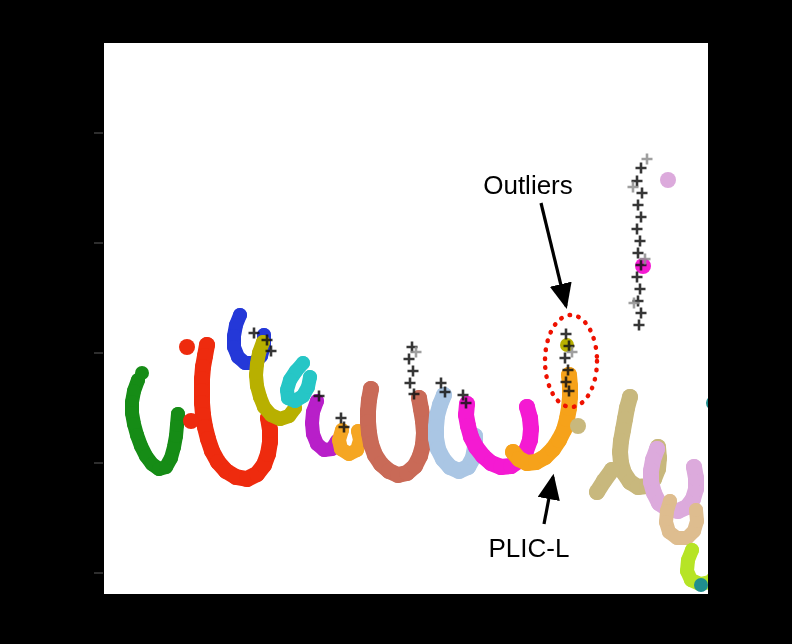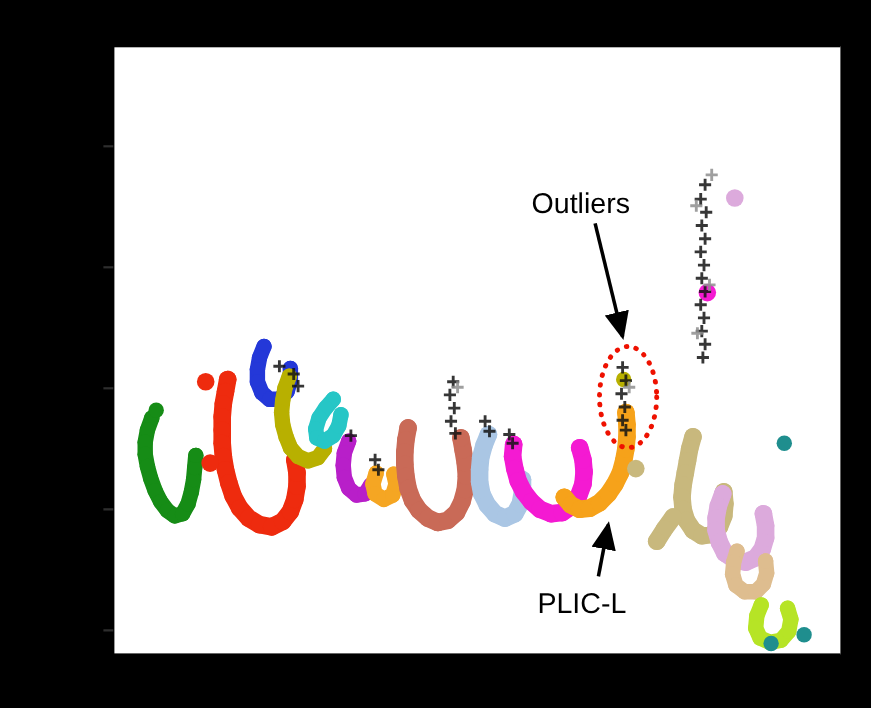--- a/index.html
+++ b/index.html
@@ -1,16 +1,16 @@
 <!DOCTYPE html>
 <html><head>
 <meta charset="utf-8">
 <style>
   html,body{margin:0;padding:0;background:#000;}
-  .figure{width:764px;height:644px;background:#000;position:relative;overflow:hidden;text-decoration:underline;}
+  .figure{width:708px;height:644px;background:#000;position:relative;overflow:hidden;text-decoration:underline;}
   svg{display:block;}
   text.annot{
     font-family:"Liberation Sans","DejaVu Sans",sans-serif;
     font-size:26px;
     fill:#000000;
   }
 </style>
 </head>
 <body>
 

